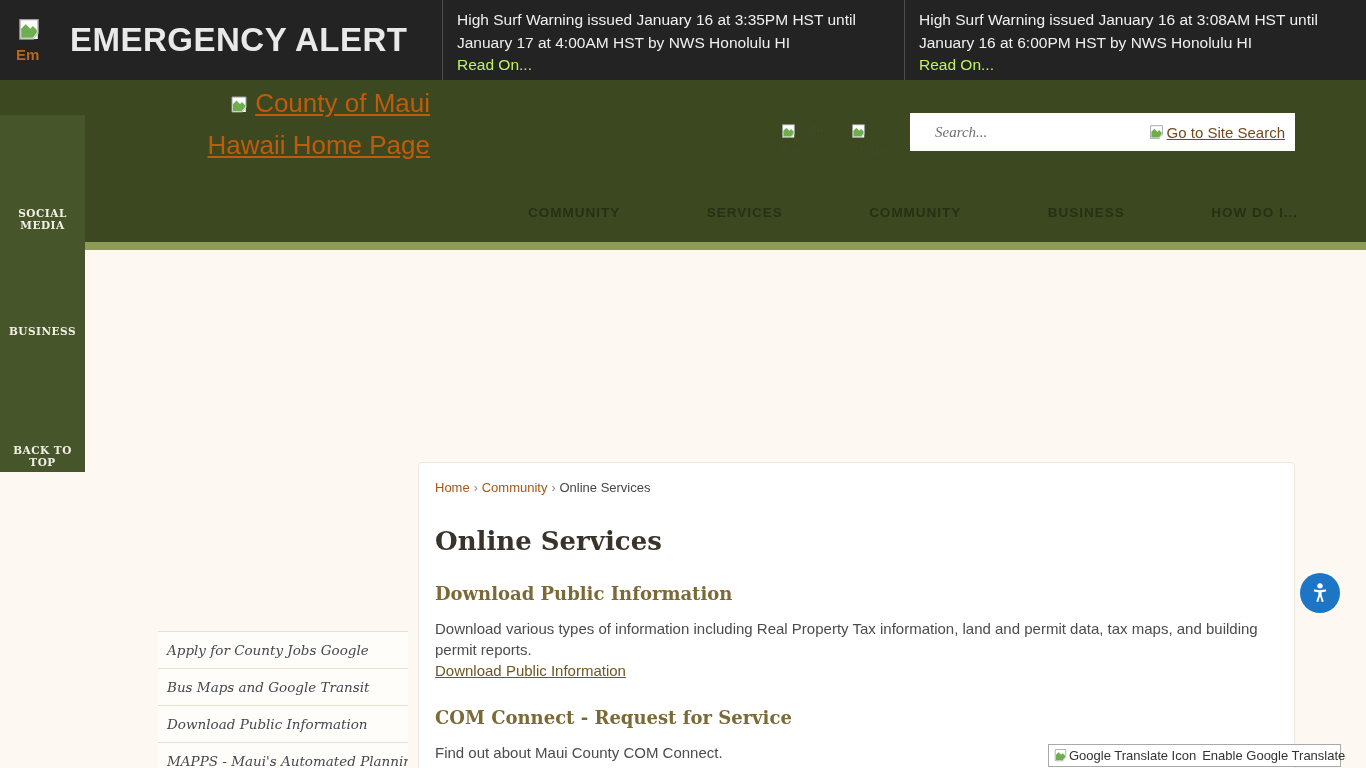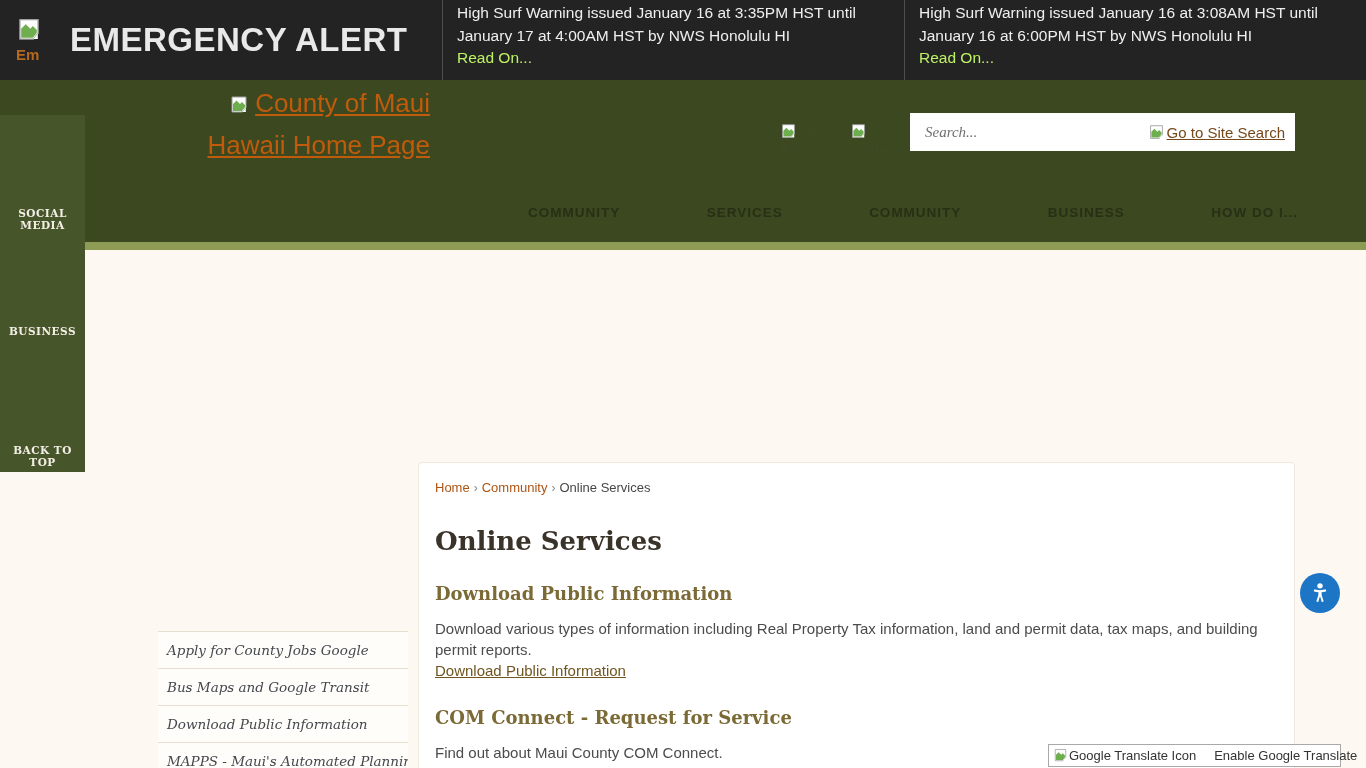--- a/index.html
+++ b/index.html
@@ -5,39 +5,39 @@
   * { margin:0; padding:0; box-sizing:border-box; }
   html,body { width:1366px; height:768px; overflow:hidden; }
   body { font-family:"Liberation Sans", sans-serif; background:#fdf8f1; position:relative; }
 
   
   .alertbar { position:absolute; left:0; top:0; width:1366px; height:80px; background:#232323; display:flex; }
   .alert-left { width:443px; height:80px; display:flex; align-items:center; padding-left:16px; border-right:1px solid #4e4e4e; }
   .alert-icon-col { width:44px; display:flex; flex-direction:column; align-items:flex-start; overflow:hidden; }
   .alert-icon-col .altclip { color:#b4691e; font-size:15px; font-weight:bold; margin-top:3px; width:26px; overflow:hidden; white-space:nowrap; }
   .alert-title { color:#e9e9e9; font-size:33px; font-weight:bold; letter-spacing:0.5px; margin-left:10px; white-space:nowrap; }
-  .alert-item { flex:1; padding:2px 16px 0 14px; border-right:1px solid #4e4e4e; }
+  .alert-item { flex:1; padding:9px 16px 0 14px; border-right:1px solid #4e4e4e; }
   .alert-item:last-child { border-right:none; }
   .alert-item p { color:#efefef; font-size:15.5px; line-height:22.5px; }
   .alert-item a { color:#bef264; font-size:15.5px; line-height:22px; text-decoration:none; display:inline-block; }
 
   
   .masthead { position:absolute; left:0; top:80px; width:1366px; height:162px; background:#3c481f; }
   .stripe { position:absolute; left:0; top:242px; width:1366px; height:8px; background:#8e9b55; }
 
   .logo { position:absolute; left:158px; top:82px; width:272px; text-align:right; line-height:42px; color:#c05b0c; font-size:26px; text-decoration:underline; cursor:pointer; }
   .logo svg { vertical-align:middle; margin-right:6px; }
 
   .tool-alt { position:absolute; top:120px; color:#3f4b26; font-size:14px; line-height:20px; cursor:pointer; }
   .tool-alt svg { vertical-align:middle; margin-right:3px; }
   #site-tools { left:780px; width:62px; }
   #share-tool { left:850px; width:56px; }
 
   .searchbox { position:absolute; left:910px; top:113px; width:385px; height:38px; background:#fff; display:flex; align-items:center; }
-  .searchbox input { flex:1; border:none; outline:none; background:transparent; font-family:"Liberation Serif", serif; font-style:italic; font-size:15px; color:#555; padding-left:15px; }
+  .searchbox input { flex:1; border:none; outline:none; background:transparent; font-family:"Liberation Serif", serif; font-style:italic; font-size:15px; color:#555; padding-left:25px; }
   .searchbox input::placeholder { color:#6f6f6f; font-style:italic; }
   .search-go { display:flex; align-items:center; margin-right:10px; color:#74491c; font-size:15px; text-decoration:underline; white-space:nowrap; cursor:pointer;text-align:center; }
   .search-go svg { margin-right:2px; }
 
   .mainnav { position:absolute; left:528px; top:205px; width:770px; display:flex; justify-content:space-between; }
   .mainnav span { color:#273016; font-size:13.5px; font-weight:bold; letter-spacing:1px; cursor:pointer; }
 
   
   .rail { position:absolute; left:0; top:115px; width:85px; height:357px; background:#47552b; }
   .rail span { position:absolute; left:0; width:85px; text-align:center; color:#f3efe6; font-family:"DejaVu Serif", serif; font-size:10.5px; font-weight:bold; letter-spacing:0.5px; cursor:pointer; }
@@ -55,21 +55,21 @@
   .sec-body { font-size:15px; color:#4c4c4c; line-height:21px; margin-top:14px; max-width:848px; }
   .sec-link { display:inline-block; font-size:15px; color:#6f5620; text-decoration:underline; margin-top:2px; cursor:pointer; }
 
   
   .quicklinks { position:absolute; left:158px; top:631px; width:250px; }
   .quicklinks .ql { height:37px; line-height:37px; background:#fffdfa; border-top:1px solid #e8e0cf; padding-left:9px; font-family:"DejaVu Serif", serif; font-style:italic; font-size:13.5px; color:#44484e; white-space:nowrap; overflow:hidden; cursor:pointer; }
 
   
   .translate { position:absolute; left:1048px; top:744px; width:293px; height:23px; background:#fff; border:1px solid #a9a9a9; display:flex; align-items:center; padding:0 4px; font-size:13px; color:#333; white-space:nowrap; cursor:pointer; }
   .translate svg { margin-right:1px; flex:none; }
-  .translate .tl-alt { margin-right:18px; }
+  .translate .tl-alt { margin-right:6px; }
 
   
   .a11y { position:absolute; left:1300px; top:573px; width:40px; height:40px; border-radius:50%; background:#1d76c5; border:none; display:flex; align-items:center; justify-content:center; cursor:pointer; }
 </style>
 </head>
 <body>
 
 <header class="alertbar">
   <div class="alert-left">
     <div class="alert-icon-col">

